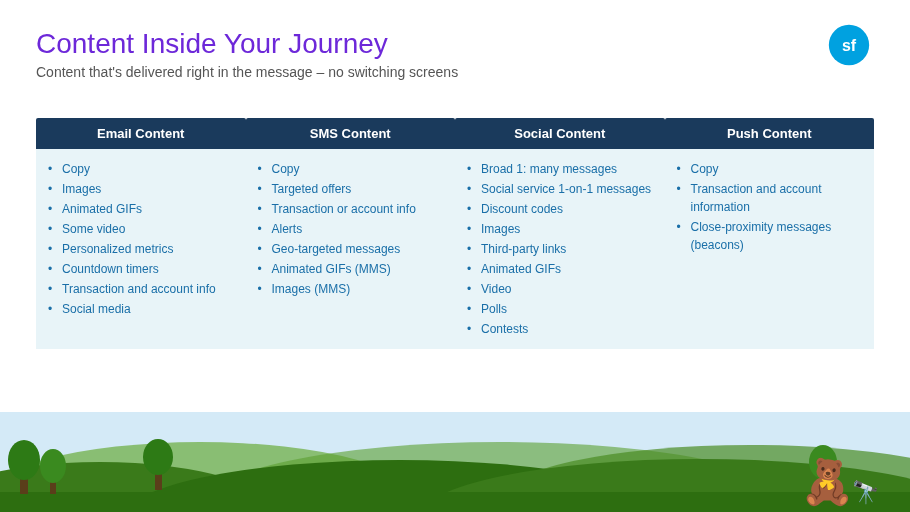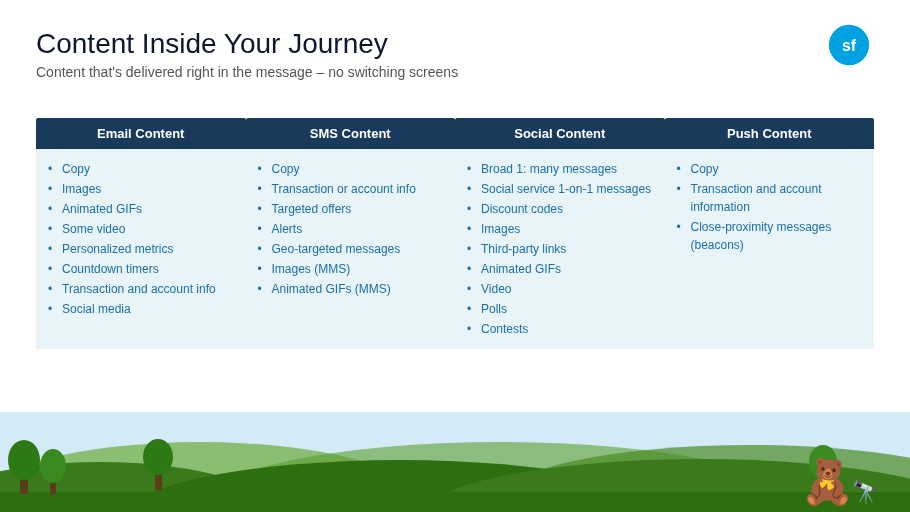--- a/index.html
+++ b/index.html
@@ -17,21 +17,21 @@
       width: 910px;
       height: 512px;
       position: relative;
       background: #ffffff;
       padding: 28px 36px 0 36px;
     }
 
     .title {
       font-size: 28px;
       font-weight: 300;
-      color: #0f172a;
+      color: #6d28d9;
       margin-bottom: 4px;
     }
 
     .subtitle {
       font-size: 14px;
       color: #555;
       margin-bottom: 10px;
       font-weight: 400;
     }
 
@@ -139,26 +139,26 @@
             <li>Transaction and account info</li>
             <li>Social media</li>
           </ul>
         </div>
       </div>
       <div class="column">
         <div class="column-header">SMS Content</div>
         <div class="column-body">
           <ul>
             <li>Copy</li>
+            <li>Targeted offers</li>
             <li>Transaction or account info</li>
-            <li>Targeted offers</li>
             <li>Alerts</li>
             <li>Geo-targeted messages</li>
+            <li>Animated GIFs (MMS)</li>
             <li>Images (MMS)</li>
-            <li>Animated GIFs (MMS)</li>
           </ul>
         </div>
       </div>
       <div class="column">
         <div class="column-header">Social Content</div>
         <div class="column-body">
           <ul>
             <li>Broad 1: many messages</li>
             <li>Social service 1-on-1 messages</li>
             <li>Discount codes</li>

